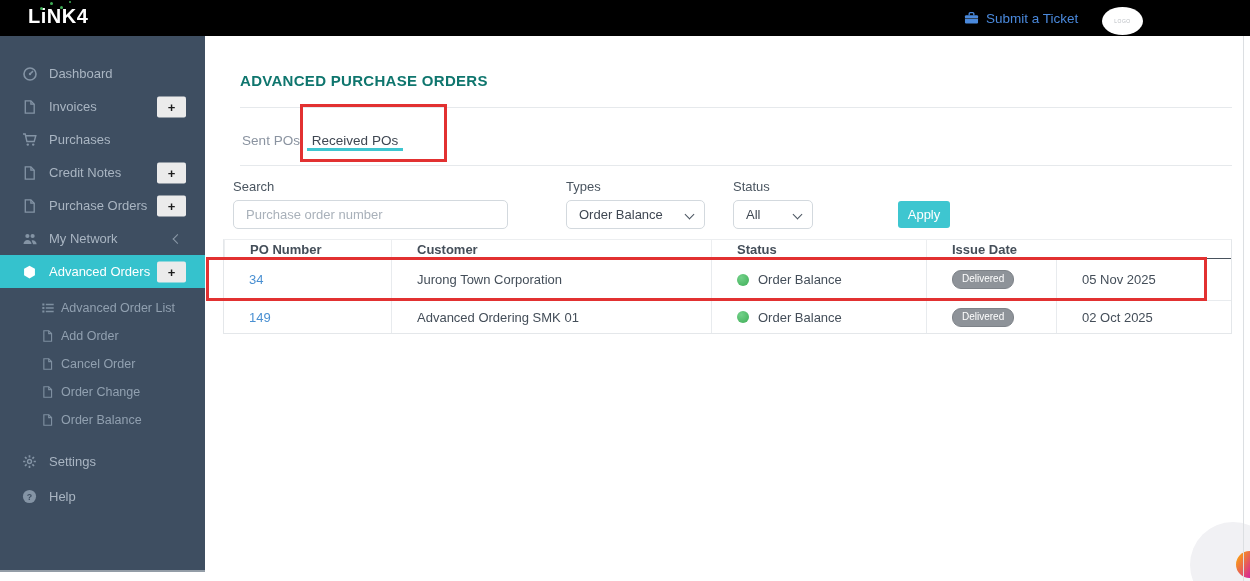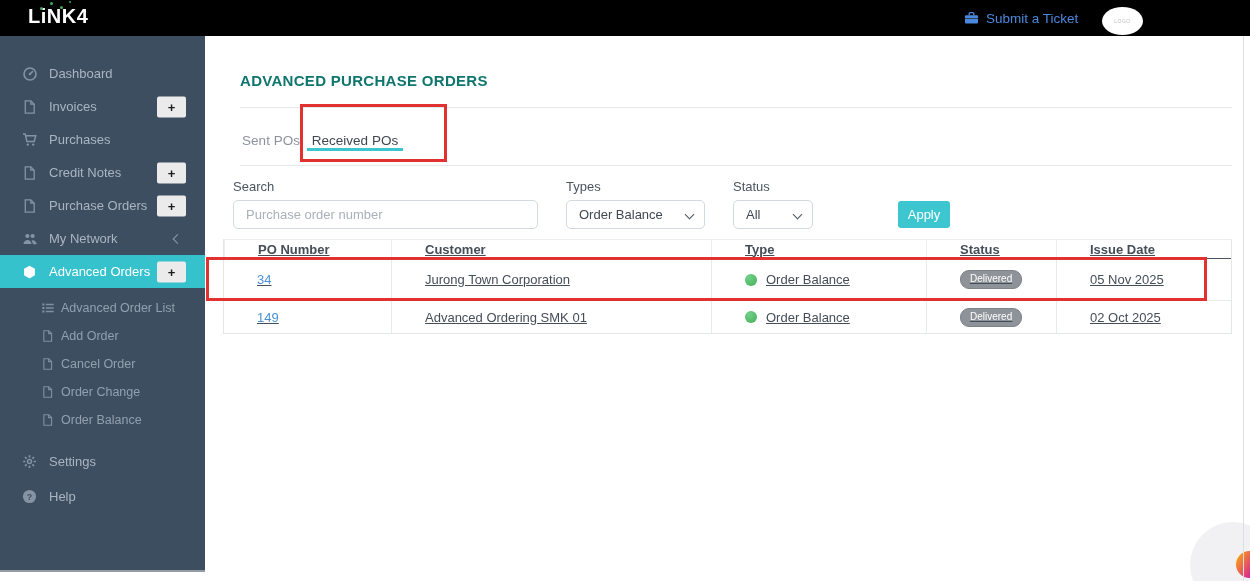--- a/index.html
+++ b/index.html
@@ -40,34 +40,34 @@
   .hr1 { position:absolute; left:240px; top:107px; width:992px; height:1px; background:#e6e9ec; }
   .hr2 { position:absolute; left:240px; top:165px; width:992px; height:1px; background:#e6e9ec; }
   .tab { position:absolute; top:122px; height:36px; display:flex; align-items:center; justify-content:center; font-size:13.5px; cursor:pointer; }
   .tab-sent { left:240px; width:62px; color:#8a93a0; }
   .tab-received { left:307px; width:96px; color:#3f4752; }
   .tab-underline { position:absolute; left:307px; top:148px; width:96px; height:3px; background:#3ec6d0; }
 
   
   .flt-label { position:absolute; top:179px; font-size:13px; color:#4a5560; }
   .lbl-search { left:233px; } .lbl-types { left:566px; } .lbl-status { left:733px; }
-  .search-input { position:absolute; left:233px; top:200px; width:305px; height:29px; border:1px solid #d3d9de; border-radius:5px; padding:0 12px; font-size:13px; color:#3f4752; font-family:inherit; outline:none; }
+  .search-input { position:absolute; left:233px; top:200px; width:275px; height:29px; border:1px solid #d3d9de; border-radius:5px; padding:0 12px; font-size:13px; color:#3f4752; font-family:inherit; outline:none; }
   .search-input::placeholder { color:#a9b1ba; }
   .select-box { position:absolute; top:200px; height:29px; border:1px solid #d3d9de; border-radius:5px; background:#ffffff; display:flex; align-items:center; font-size:13px; color:#3f4752; cursor:pointer; padding:0 12px; }
   .sel-types { left:566px; width:139px; }
   .sel-status { left:733px; width:80px; }
   .sel-chev { position:absolute; right:11px; top:10px; width:7px; height:7px; border-right:1.5px solid #4a5560; border-bottom:1.5px solid #4a5560; transform:rotate(45deg); }
   .apply-btn { position:absolute; left:898px; top:201px; width:52px; height:27px; background:#3ec6d0; color:#ffffff; border:none; border-radius:3px; font-size:13px; font-family:inherit; cursor:pointer; }
 
   
   .po-table { position:absolute; left:223px; top:239px; width:1009px; border:1px solid #e4e7ea; border-top:1px solid #eceef0; }
   .t-row { display:grid; grid-template-columns:167px 320px 215px 130px 177px; align-items:center; }
   .t-head { height:19px; border-bottom:1px solid #49525d; font-weight:bold; color:#3f4752; font-size:13px; }
   .t-head .t-cell { padding-top:0; }
-  .t-cell { padding:0 0 0 33px; font-size:13px; color:#444e59; overflow:hidden; white-space:nowrap; border-left:1px solid #e8ebee; height:100%; display:flex; align-items:center;text-decoration:underline; }
+  .t-cell { padding:0 0 0 25px; font-size:13px; color:#444e59; overflow:hidden; white-space:nowrap; border-left:1px solid #e8ebee; height:100%; display:flex; align-items:center; }
   .t-cell:first-child { border-left:none; }
   .t-head .t-cell { border-left:1px solid #eceef0; }
   .row-1 { height:42px; border-bottom:1px solid #e8ebee; }
   .row-2 { height:32px; }
   .po-link { color:#4a90d2; text-decoration:none; cursor:pointer; }
   .type-dot { width:12px; height:12px; border-radius:50%; background:radial-gradient(circle at 35% 30%, #72d189, #3fae57); margin-right:9px; flex:0 0 12px; }
   .badge { display:inline-block; background:#8e9399; border:1px solid #7e8389; color:#ffffff; font-size:10px; line-height:12px; padding:2px 9px 3px; border-radius:9px; }
 
   
   .annotation-box { position:absolute; border:3px solid #e23131; background:transparent; pointer-events:none; z-index:20; }
@@ -293,21 +293,20 @@
     <span>All</span>
     <span class="sel-chev"></span>
   </div>
 
   <button class="apply-btn">Apply</button>
 
   <div class="po-table">
     <div class="t-row t-head">
       <div class="t-cell">PO Number</div>
       <div class="t-cell">Customer</div>
-      <div class="t-cell">Type</div>
       <div class="t-cell">Status</div>
       <div class="t-cell">Issue Date</div>
     </div>
 
     <div class="t-row row-1">
       <div class="t-cell">
           <a class="po-link">34</a>
         </div>
       <div class="t-cell">Jurong Town Corporation</div>
       <div class="t-cell">

